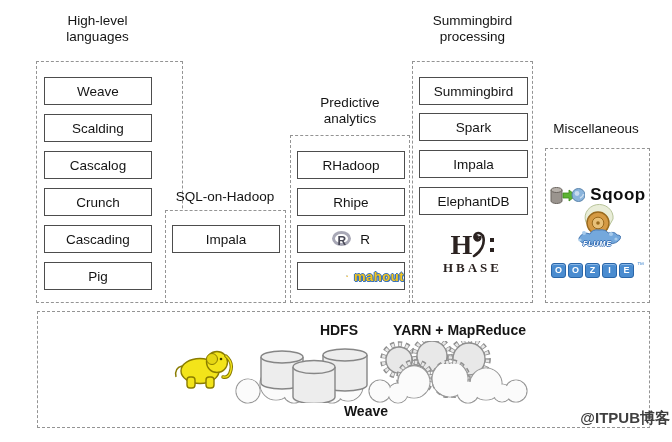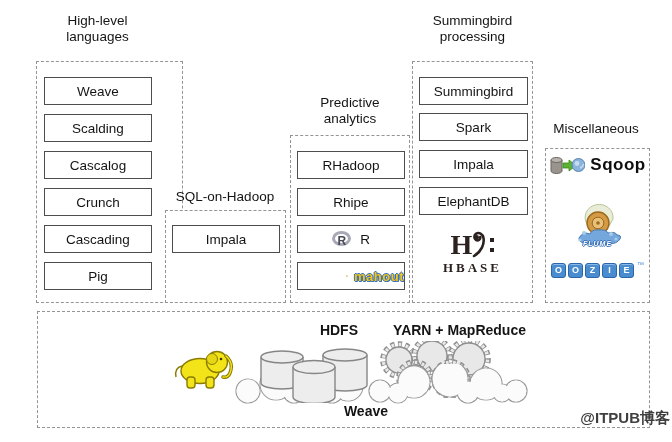--- a/index.html
+++ b/index.html
@@ -135,21 +135,21 @@
         </div>
         <span class="hbase-label">HBASE</span>
       </div>
     </div>
   </div>
 
   <div class="col-title" style="left:540px;top:121px;width:112px;">
     <div>Miscellaneous</div>
   </div>
   <div class="dash-box" style="left:545px;top:148px;width:105px;height:155px;">
-    <div class="logo-row" style="top:0;height:32px;gap:5px;">
+    <div class="logo-row" style="top:30px;height:32px;gap:5px;">
       <svg width="36" height="26" viewBox="0 0 36 26">
         <path d="M2,8 v11 a5.5,2.5 0 0 0 11,0 v-11" fill="#9a948e" stroke="#6a645e" stroke-width="1"></path>
         <ellipse cx="7.5" cy="8" rx="5.5" ry="2.5" fill="#b8b2ac" stroke="#6a645e" stroke-width="1"></ellipse>
         <path d="M14,11 h6 v-3 l7,5.5 l-7,5.5 v-3 h-6 z" fill="#5cb332" stroke="#3a8a18" stroke-width="0.8"></path>
         <circle cx="29.5" cy="13" r="6.5" fill="#8ab4dc" stroke="#5a84ac" stroke-width="1"></circle>
         <circle cx="28" cy="11.5" r="2.4" fill="#c8dcf0"></circle>
         <path d="M31,16 q3,-1 3.5,-4" stroke="#c8dcf0" stroke-width="1.4" fill="none"></path>
       </svg>
       <span class="sqoop-text">Sqoop</span>
     </div>

